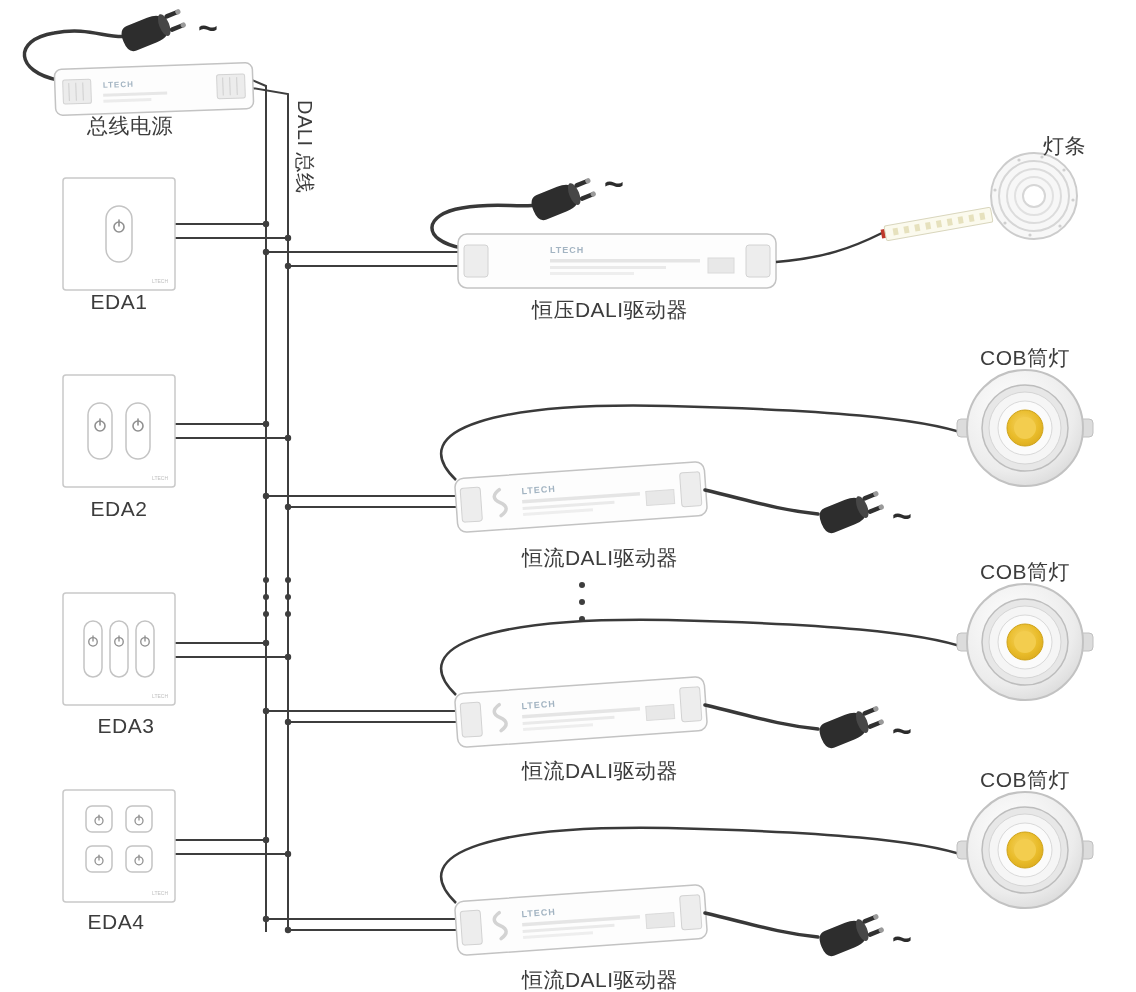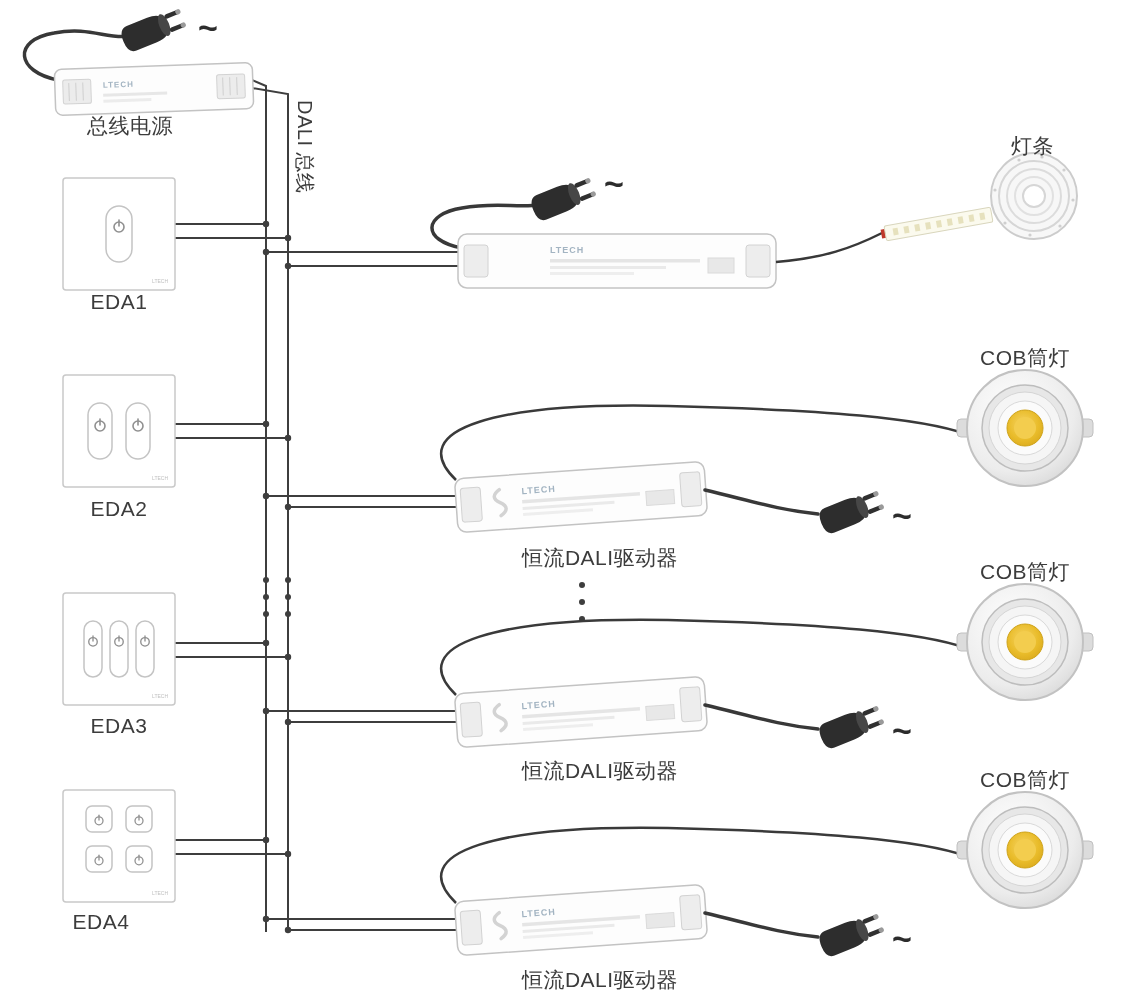--- a/index.html
+++ b/index.html
@@ -261,29 +261,30 @@
     <use href="#plug" transform="translate(850,935) rotate(-22) scale(1.1)"></use>
     <use href="#cob" transform="translate(1025,850)"></use>
   </svg>
 
   <div class="lbl center" style="left:70px;top:112px;width:120px">总线电源</div>
 
   <div class="lbl vert" style="left:318px;top:100px">DALI 总线</div>
 
   <div class="lbl center" style="left:63px;top:290px;width:112px">EDA1</div>
   <div class="lbl center" style="left:63px;top:497px;width:112px">EDA2</div>
-  <div class="lbl center" style="left:63px;top:714px;width:112px">EDA3</div>
-  <div class="lbl center" style="left:45px;top:910px;width:112px">EDA4</div>
-
+  <div class="lbl center" style="left:70px;top:714px;width:112px">EDA3</div>
+  <div class="lbl center" style="left:60px;top:910px;width:112px">EDA4</div>
+
+  <div class="lbl center" style="left:450px;top:296px;width:320px">恒压DALI驱动器</div>
 
   <div class="lbl center" style="left:440px;top:544px;width:320px">恒流DALI驱动器</div>
   <div class="lbl center" style="left:440px;top:757px;width:320px">恒流DALI驱动器</div>
   <div class="lbl center" style="left:440px;top:966px;width:320px">恒流DALI驱动器</div>
 
-  <div class="lbl center" style="left:960px;top:132px;width:145px">灯条</div>
+  <div class="lbl center" style="left:992px;top:132px;width:145px">灯条</div>
 
   <div class="lbl center" style="left:950px;top:344px;width:150px">COB筒灯</div>
   <div class="lbl center" style="left:950px;top:558px;width:150px">COB筒灯</div>
   <div class="lbl center" style="left:950px;top:766px;width:150px">COB筒灯</div>
 
   <div class="tilde" style="left:198px;top:10px">~</div>
   <div class="tilde" style="left:604px;top:166px">~</div>
   <div class="tilde" style="left:892px;top:498px">~</div>
   <div class="tilde" style="left:892px;top:713px">~</div>
   <div class="tilde" style="left:892px;top:921px">~</div>

